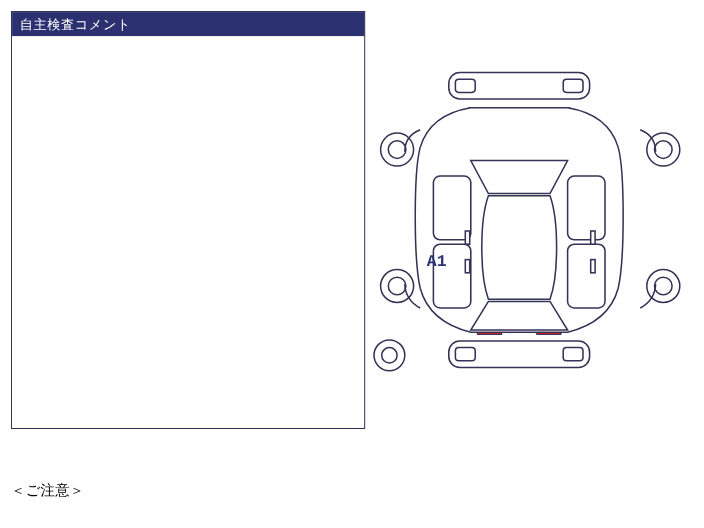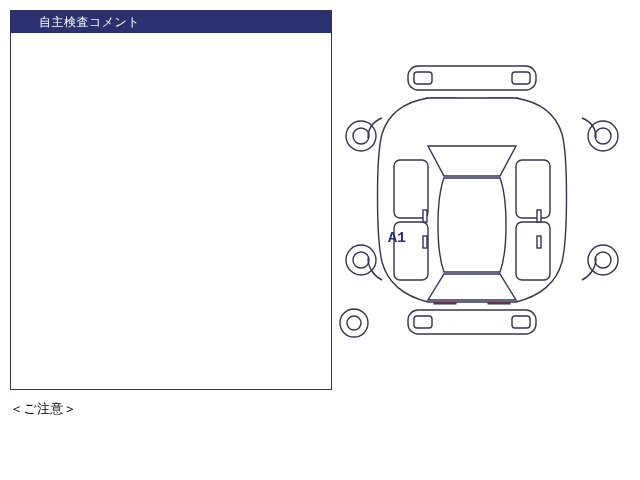--- a/index.html
+++ b/index.html
@@ -30,21 +30,21 @@
     border: 1px solid #333355;
     box-sizing: border-box;
     background: #ffffff;
   }
   .comment-header {
     height: 22px;
     background: #2b3170;
     color: #ffffff;
     font-size: 12px;
     line-height: 22px;
-    padding-left: 28px;
+    padding-left: 7px;
     box-sizing: border-box;
     letter-spacing: 0.5px;
   }
   .comment-body {
     height: calc(100% - 22px);
     background: #ffffff;
     font-size: 12px;
     padding: 6px 8px;
     box-sizing: border-box;
     white-space: pre-wrap;
@@ -69,20 +69,21 @@
     position: absolute;
     left: 10px;
     top: 398px;
     width: 620px;
     font-size: 13px;
     line-height: 22px;
     letter-spacing: 0.3px;
   }
   .notes div {
     white-space: nowrap;
+    margin-top: 37px;
   }
 </style>
 </head>
 <body>
 
 <div class="page">
 
   <div class="comment-panel">
     <div class="comment-header">自主検査コメント</div>
     <div class="comment-body"></div>

